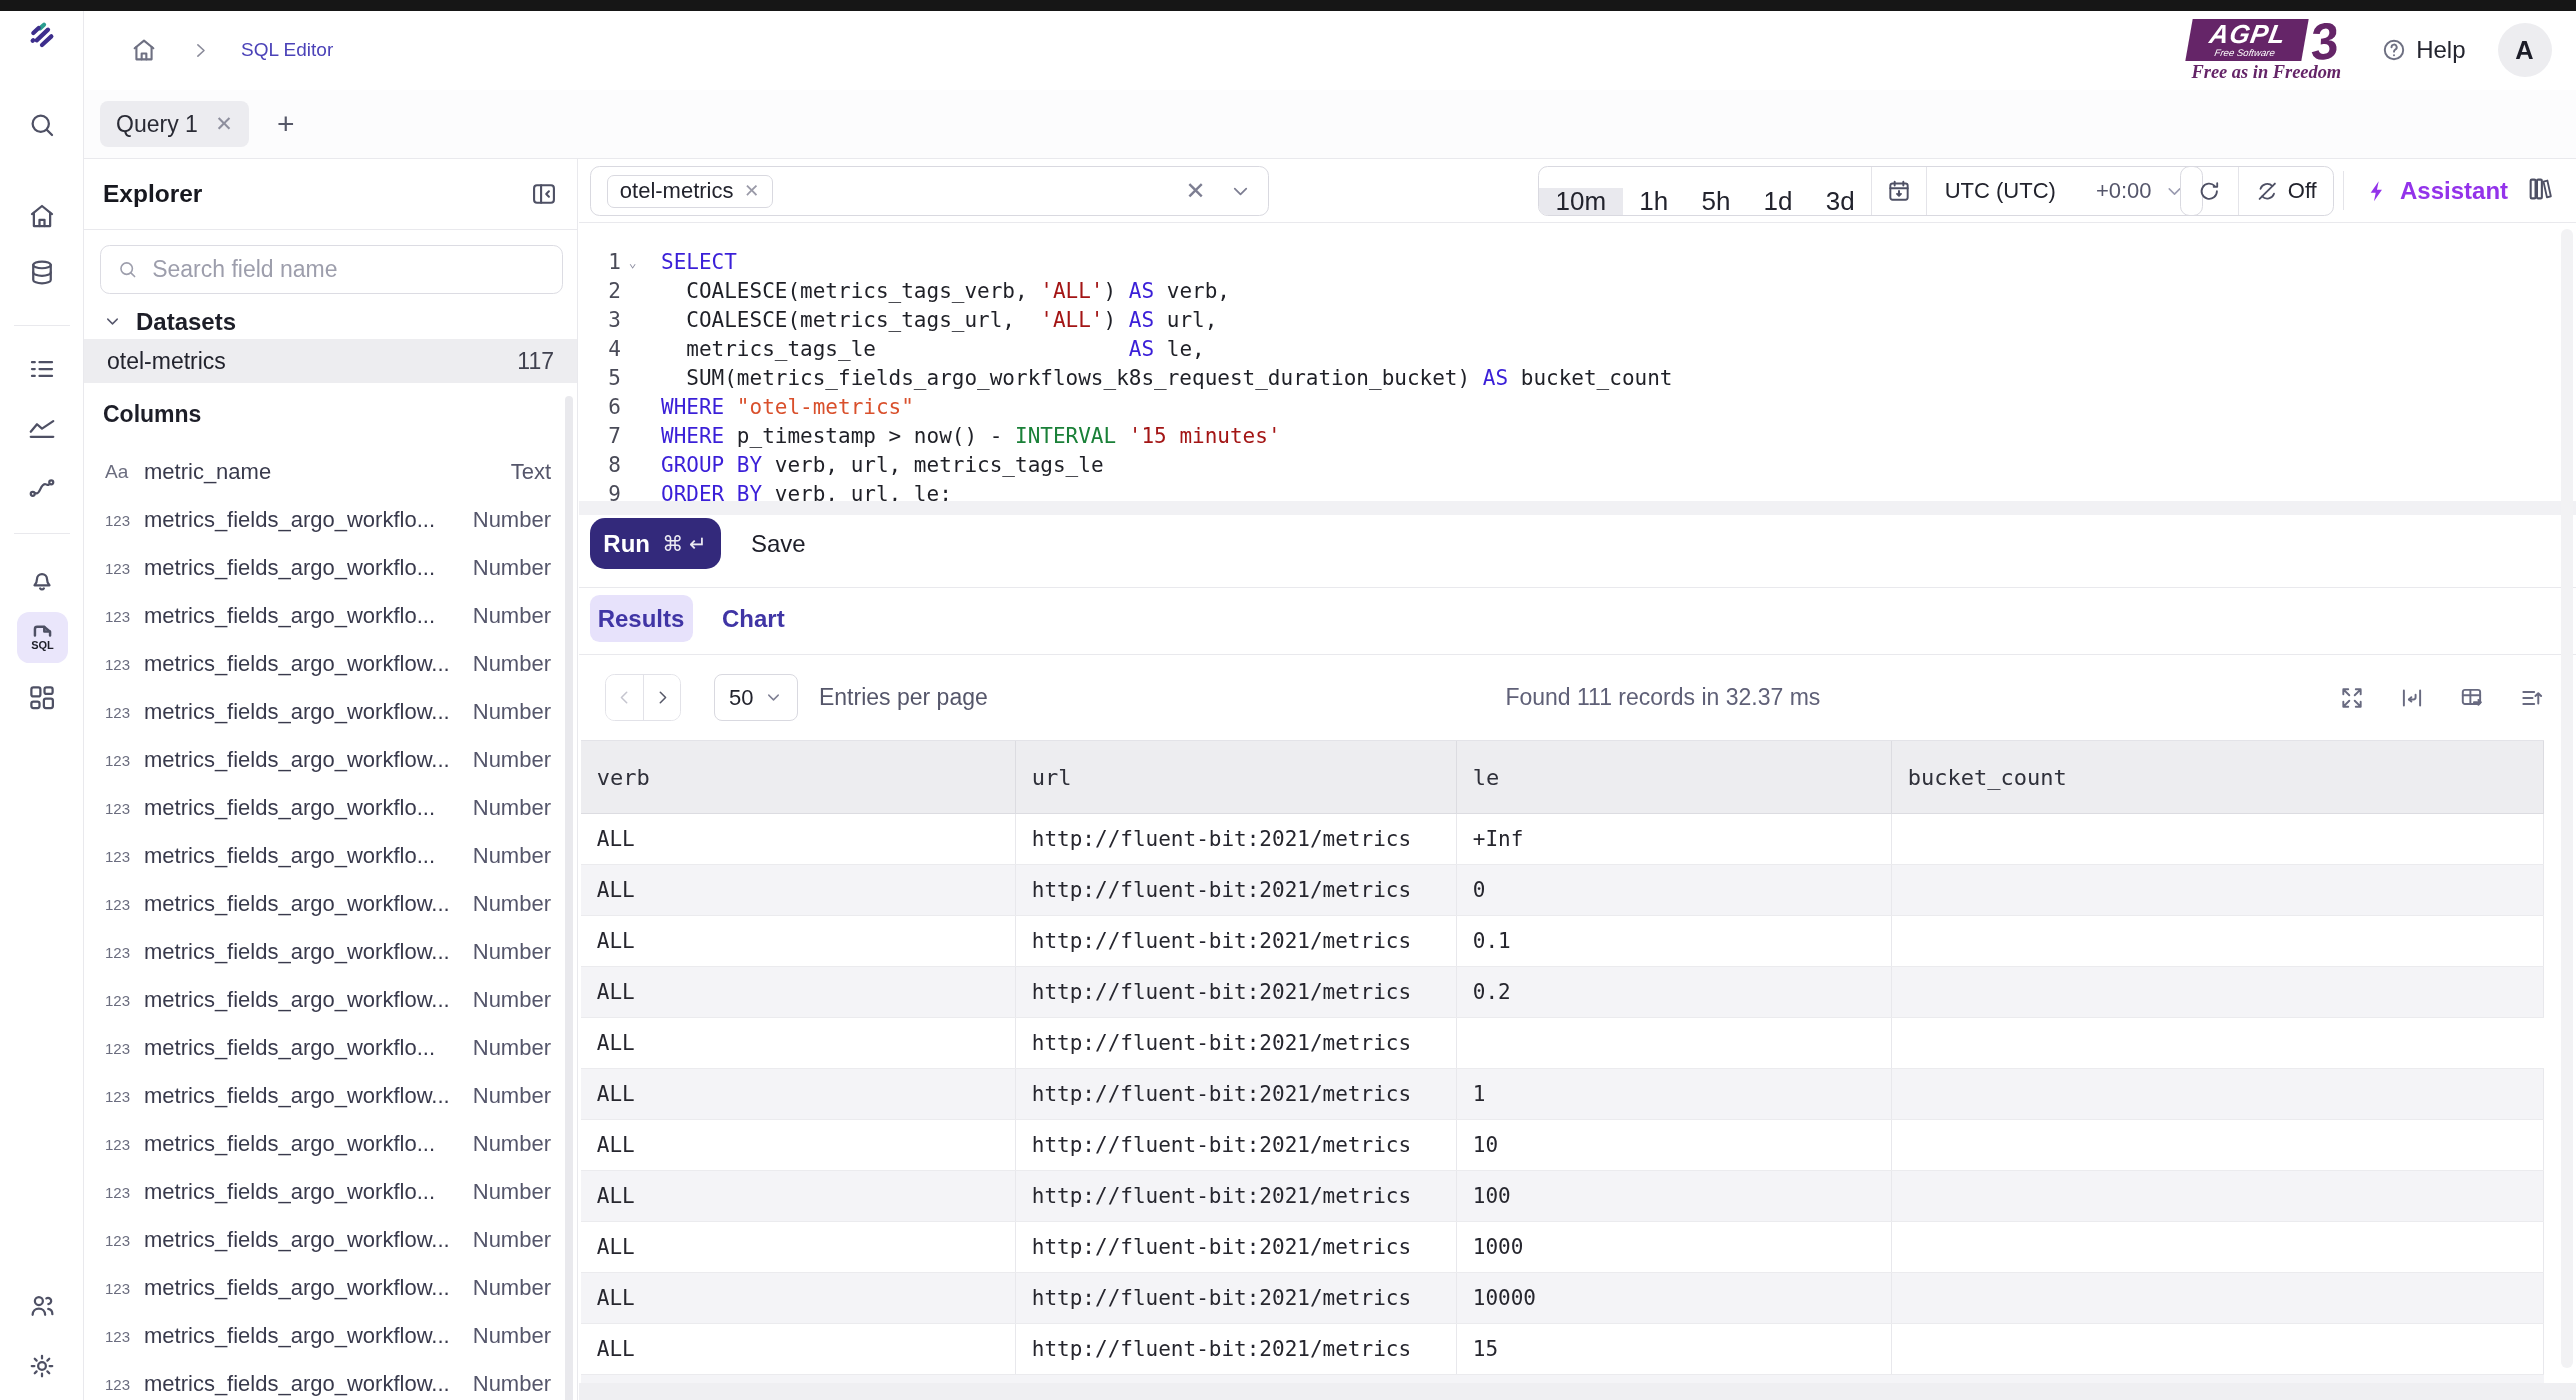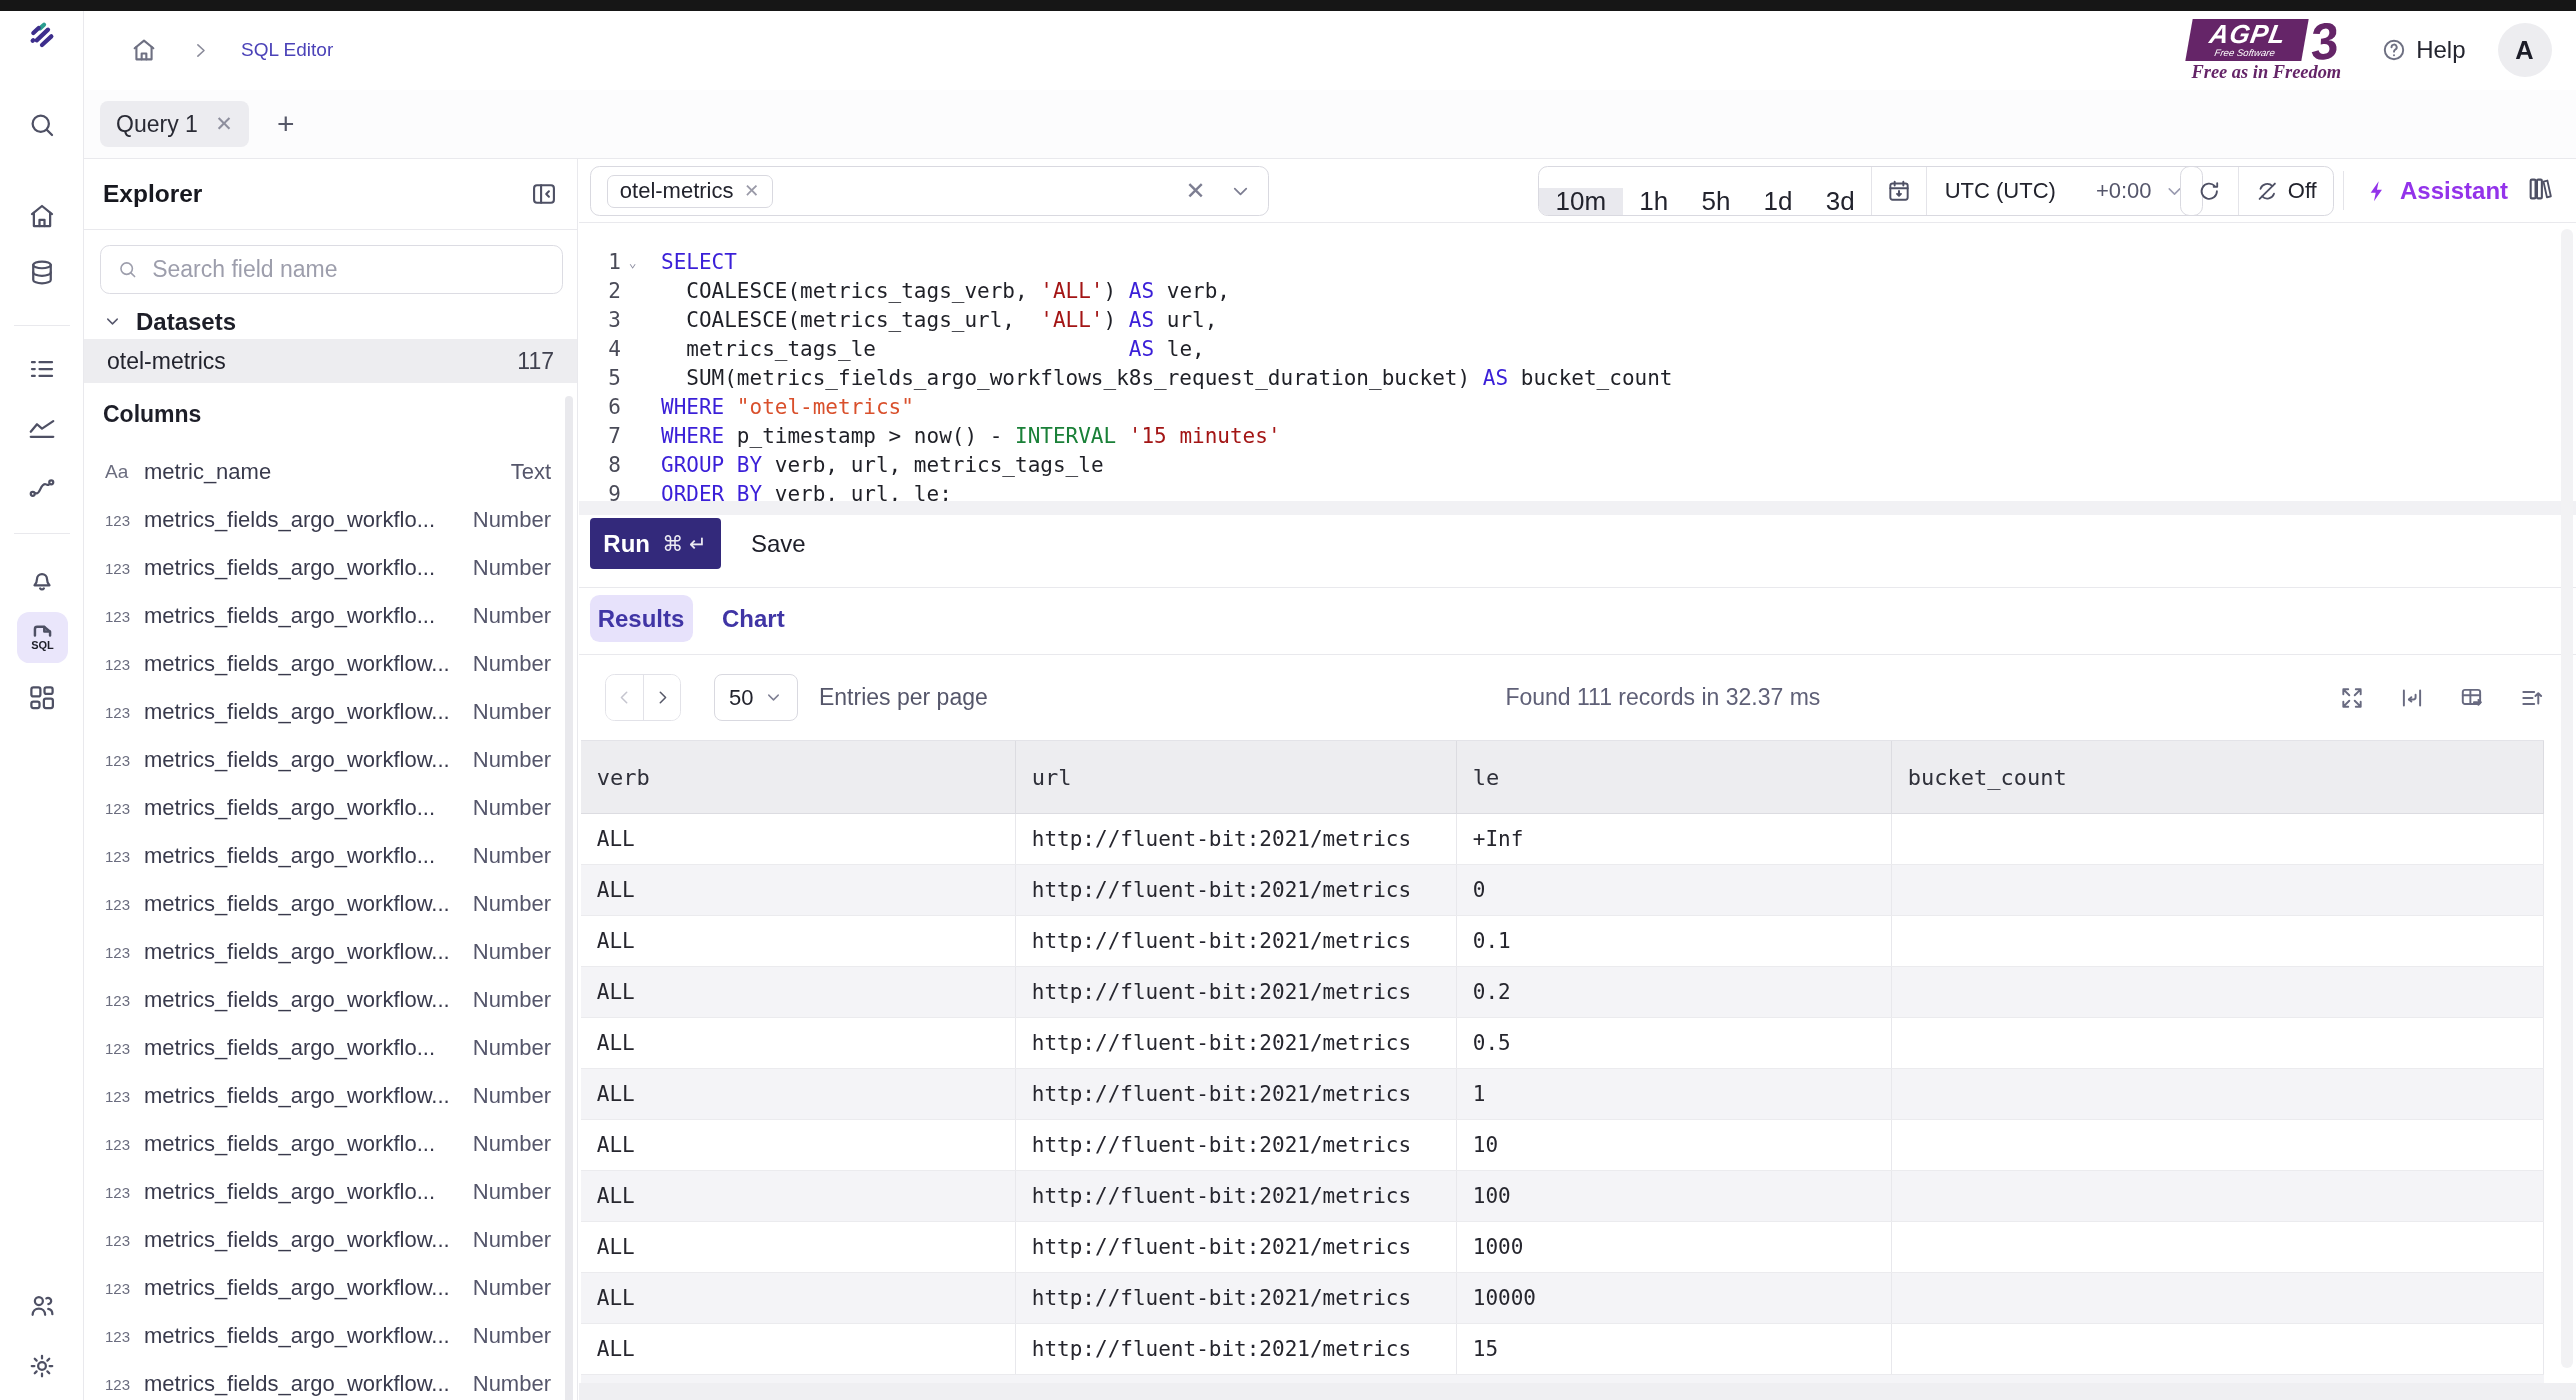--- a/index.html
+++ b/index.html
@@ -111,21 +111,21 @@
   .code { padding-left:21px; }
   .code .k { color:#3a1fd8; }
   .code .s { color:#a31515; }
   .code .o { color:#d9502c; }
   .code .g { color:#1a8038; }
   .code .p { color:#1f2027; }
   #editor-hscroll { position:absolute; left:0; top:278px; width:100%; height:14px; background:#f1f1f4; }
 
   
   #run-row { position:absolute; left:0; top:366px; width:100%; height:63px; border-bottom:0.9px solid #e9e9ed; display:flex; align-items:center; }
-  .run-btn { position:absolute; left:10.5px; top:-7px; width:131px; height:51px; background:#33297b; border-radius:4px;
+  .run-btn { position:absolute; left:10.5px; top:-7px; width:131px; height:51px; background:#33297b; border-radius:15px;
     display:flex; align-items:center; justify-content:center; gap:12.3px; color:#fff; }
   .run-btn .r-label { font-size:24px; font-weight:600; }
   .run-btn .r-short { font-size:21px; opacity:.9; }
   .save-btn { position:absolute; left:172px; top:5.3px; font-size:24px; color:#1d1e28; }
 
   
   #rtabs { position:absolute; left:0; top:429px; width:100%; height:67px; border-bottom:0.9px solid #e9e9ed; }
   .pill-results { position:absolute; left:10.5px; top:7px; width:103px; height:47px; background:#e7e2fb; border-radius:9.6px;
     display:flex; align-items:center; justify-content:center; font-size:24px; font-weight:600; color:#4035a5; }
   .tab-chart { position:absolute; left:136px; top:7px; height:47px; display:flex; align-items:center; padding:0 7px;
@@ -636,21 +636,20 @@
         </div>
         <div class="tr alt">
           <div class="td">ALL</div>
           <div class="td">http://fluent-bit:2021/metrics</div>
           <div class="td">0.2</div>
           <div class="td"></div>
         </div>
         <div class="tr">
           <div class="td">ALL</div>
           <div class="td">http://fluent-bit:2021/metrics</div>
-          <div class="td">0.5</div>
           <div class="td"></div>
         </div>
         <div class="tr alt">
           <div class="td">ALL</div>
           <div class="td">http://fluent-bit:2021/metrics</div>
           <div class="td">1</div>
           <div class="td"></div>
         </div>
         <div class="tr">
           <div class="td">ALL</div>

